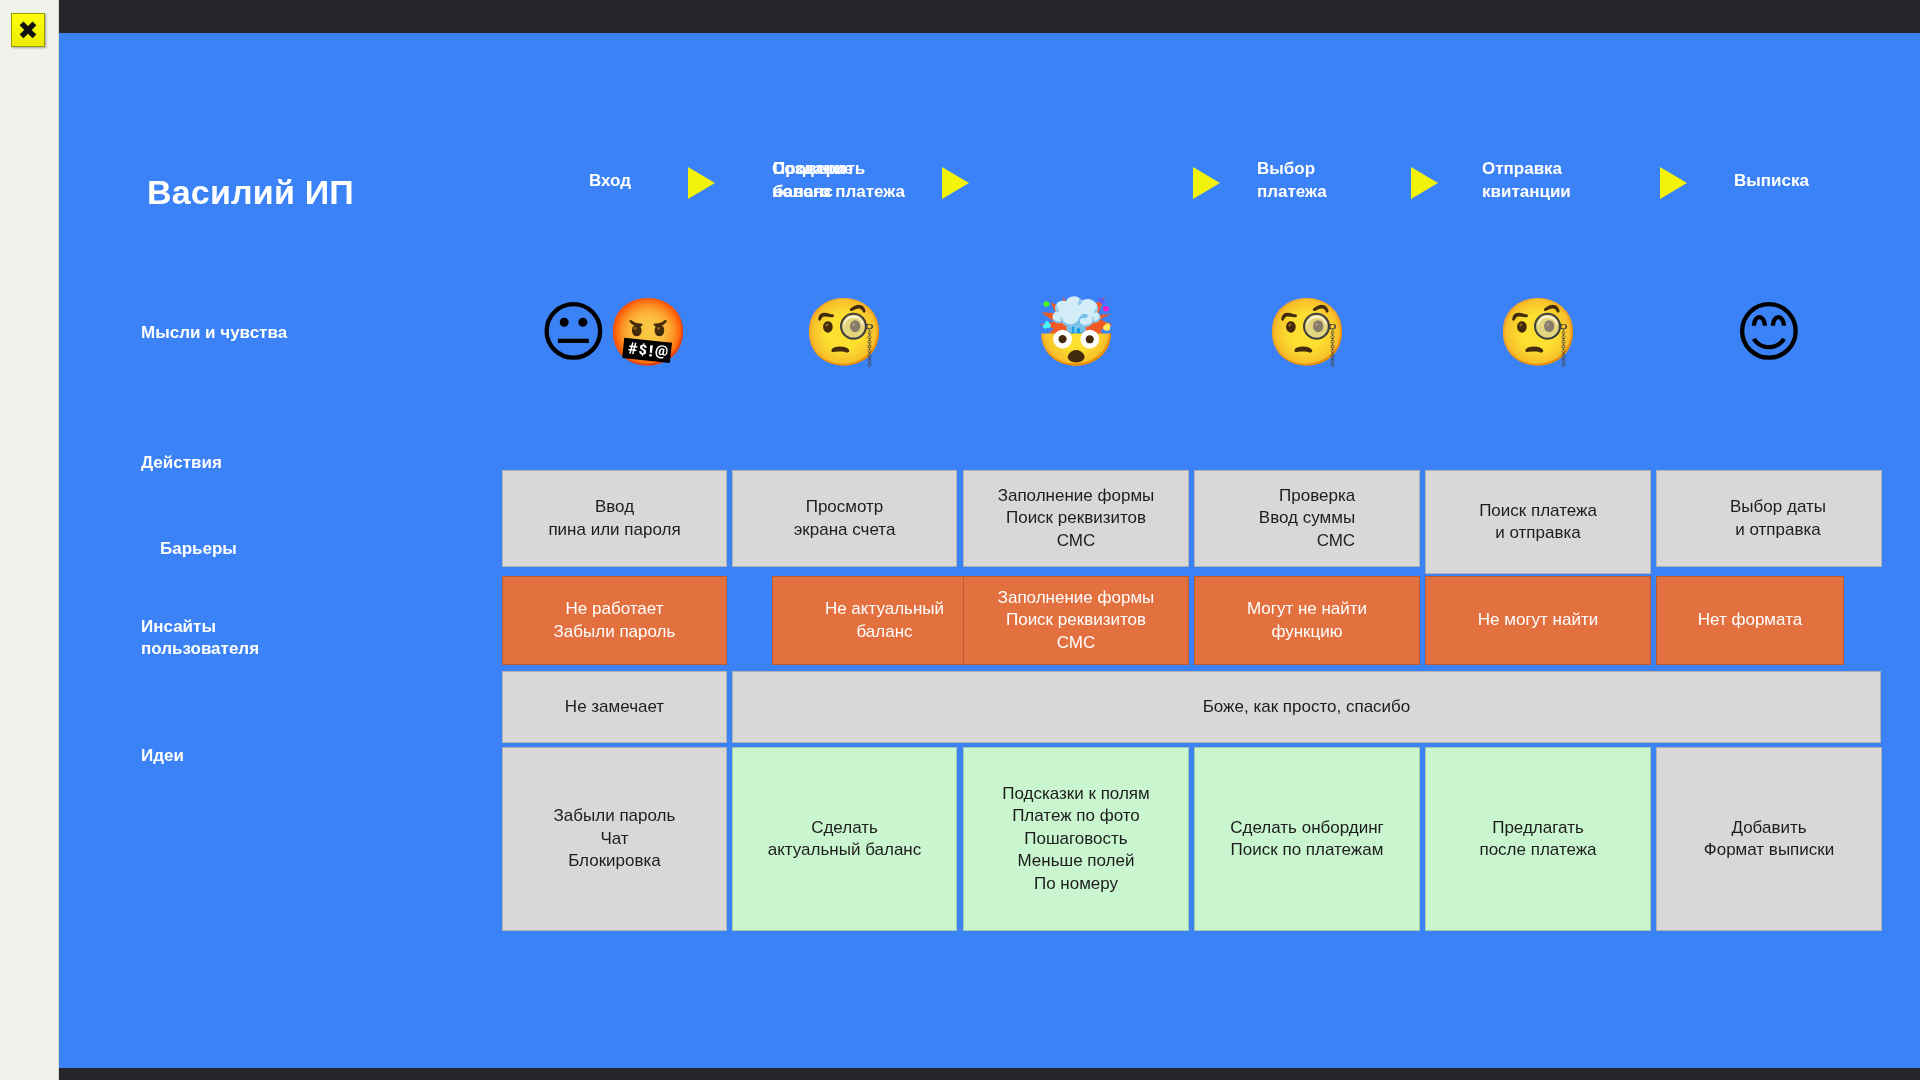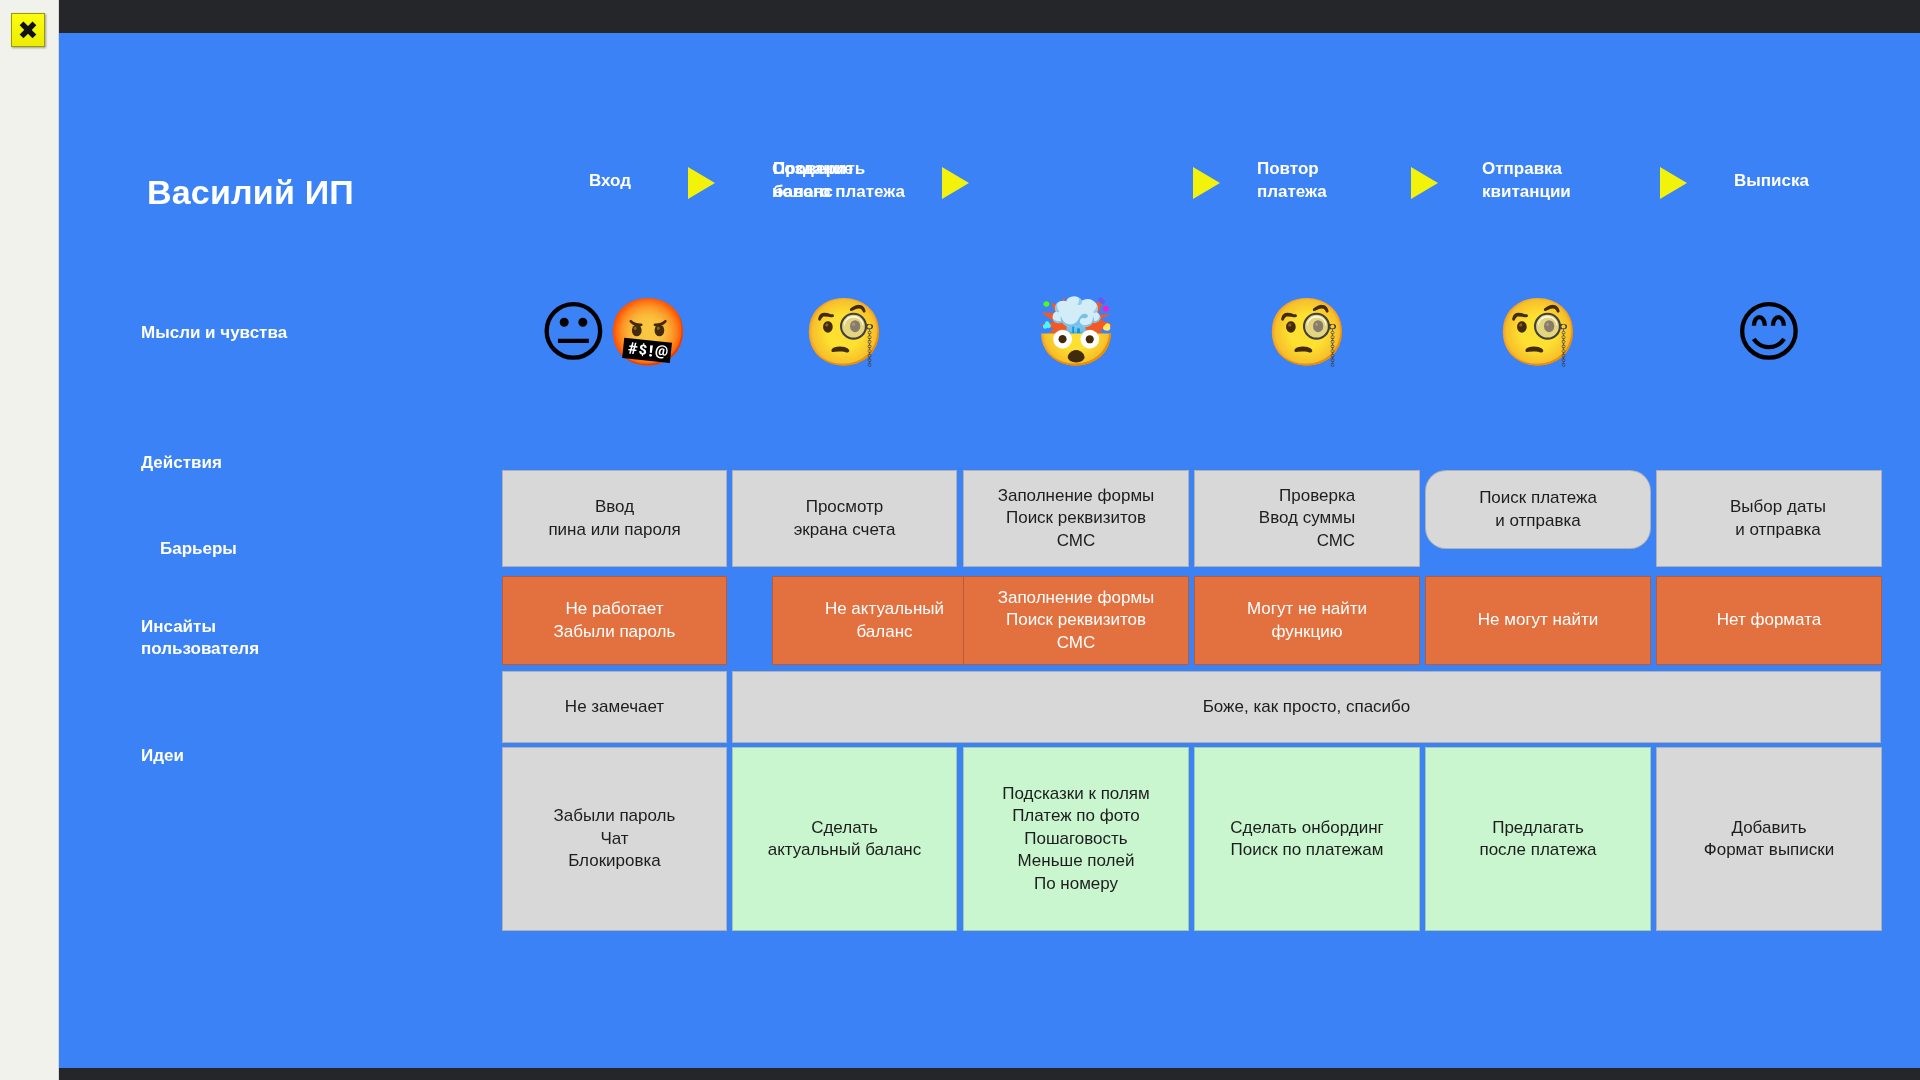--- a/index.html
+++ b/index.html
@@ -147,21 +147,21 @@
 
       <div id="stages-layer">
           <div class="stage" style="left: 530px;">Вход</div>
           <div class="arrow" style="left: 629px;"></div>
           <div class="stage" style="left: 714px;">Проверить
 баланс</div>
           <div class="arrow" style="left: 883px;"></div>
           <div class="stage" style="left: 713px;">Создание
 нового платежа</div>
           <div class="arrow" style="left: 1134px;"></div>
-          <div class="stage" style="left: 1198px;">Повтор
+          <div class="stage" style="left: 1198px;">Выбор
 платежа</div>
           <div class="arrow" style="left: 1352px;"></div>
           <div class="stage" style="left: 1423px;">Отправка
 квитанции</div>
           <div class="arrow" style="left: 1601px;"></div>
           <div class="stage" style="left: 1675px;">Выписка</div>
         </div>
       <div id="rowlabels-layer">
           <div class="row-label" style="top: 300px;">Мысли и чувства</div>
           <div class="row-label" style="top: 430px;">Действия</div>
@@ -195,37 +195,37 @@
           <div class="cell grey" style="left: 443px; width: 225px; top: 437px; height: 97px;">Ввод
 пина или пароля</div>
           <div class="cell grey" style="left: 673px; width: 225px; top: 437px; height: 97px;">Просмотр
 экрана счета</div>
           <div class="cell grey" style="left: 904px; width: 226px; top: 437px; height: 97px;">Заполнение формы
 Поиск реквизитов
 СМС</div>
           <div class="cell grey" style="left: 1135px; width: 226px; top: 437px; height: 97px; text-align: right;">Проверка
 Ввод суммы
 СМС</div>
-          <div class="cell grey" style="left: 1366px; width: 226px; top: 437px; height: 79px; border-radius: 21px;">Поиск платежа
+          <div class="cell grey" style="left: 1366px; width: 226px; top: 437px; height: 104px;">Поиск платежа
 и отправка</div>
           <div class="cell grey" style="left: 1597px; width: 226px; top: 437px; height: 97px; padding-left: 26px;">Выбор даты
 и отправка</div>
         </div>
       <div id="barriers-layer">
           <div class="cell orange" style="left: 443px; width: 225px; top: 543px; height: 89px;">Не работает
 Забыли пароль</div>
           <div class="cell orange" style="left: 713px; width: 225px; top: 543px; height: 89px;">Не актуальный
 баланс</div>
           <div class="cell orange" style="left: 904px; width: 226px; top: 543px; height: 89px;">Заполнение формы
 Поиск реквизитов
 СМС</div>
           <div class="cell orange" style="left: 1135px; width: 226px; top: 543px; height: 89px;">Могут не найти
 функцию</div>
           <div class="cell orange" style="left: 1366px; width: 226px; top: 543px; height: 89px;">Не могут найти</div>
-          <div class="cell orange" style="left: 1597px; width: 226px; top: 543px; height: 89px;">Нет формата</div>
+          <div class="cell orange" style="left: 1597px; width: 188px; top: 543px; height: 89px;">Нет формата</div>
         </div>
       <div id="insights-layer">
           <div class="cell grey" style="left: 443px; width: 225px; top: 638px; height: 72px;">Не замечает</div>
           <div class="cell grey" style="left: 673px; width: 1149px; top: 638px; height: 72px;">Боже, как просто, спасибо</div>
         </div>
       <div id="ideas-layer">
           <div class="cell grey" style="left: 443px; width: 225px; top: 714px; height: 184px;">Забыли пароль
 Чат
 Блокировка</div>
           <div class="cell green" style="left: 673px; width: 225px; top: 714px; height: 184px;">Сделать

